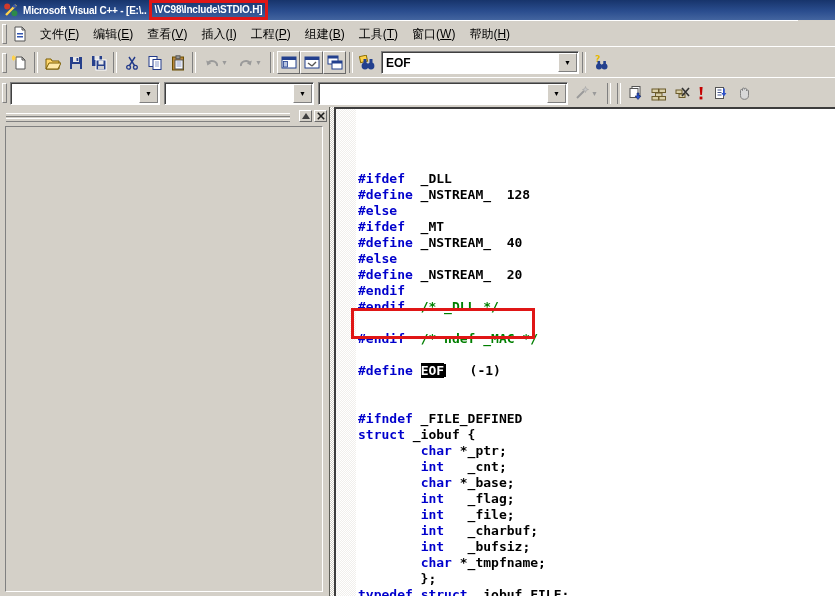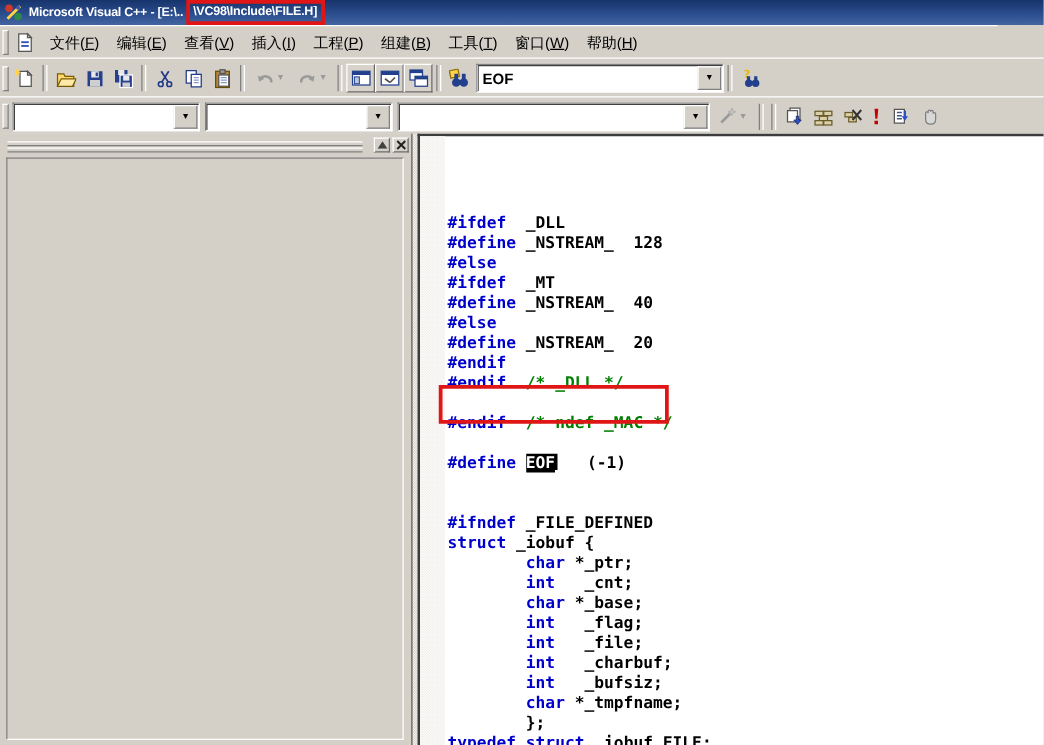--- a/index.html
+++ b/index.html
@@ -124,21 +124,21 @@
 <div class="titlebar">
   <span class="app-icon">
     <svg width="16" height="16" viewBox="0 0 16 16">
       <path d="M3 13 L13 3" stroke="#ffd24a" stroke-width="2.4"></path>
       <circle cx="4.2" cy="4.6" r="3" fill="#d03a2b"></circle>
       <circle cx="11.4" cy="11.2" r="3" fill="#2d8a4a"></circle>
       <circle cx="11.4" cy="4.2" r="1.6" fill="#3556b0"></circle>
     </svg>
   </span>
   <span>Microsoft Visual C++ - [E:\..</span>
-  <span class="title-box">\VC98\Include\FILE.H]</span>
+  <span class="title-box">\VC98\Include\STDIO.H]</span>
 </div>
 
 <div class="menubar">
   <span class="vgrip"></span>
   <span class="doc-icon">
     <svg width="16" height="16" viewBox="0 0 16 16">
       <path d="M3 1 h7 l3 3 v11 h-10 z" fill="#ffffff" stroke="#555555"></path>
       <path d="M10 1 l3 3 h-3 z" fill="#d4d0c8" stroke="#555555"></path>
       <rect x="5" y="7" width="6" height="1.5" fill="#3556b0"></rect>
       <rect x="5" y="10" width="6" height="1.5" fill="#3556b0"></rect>

